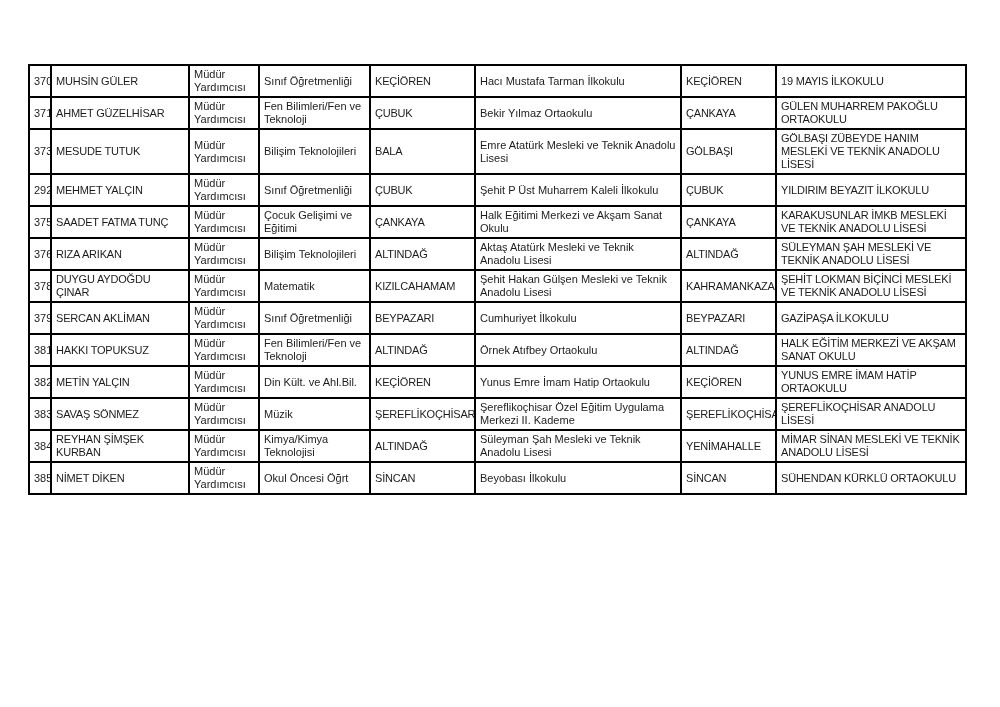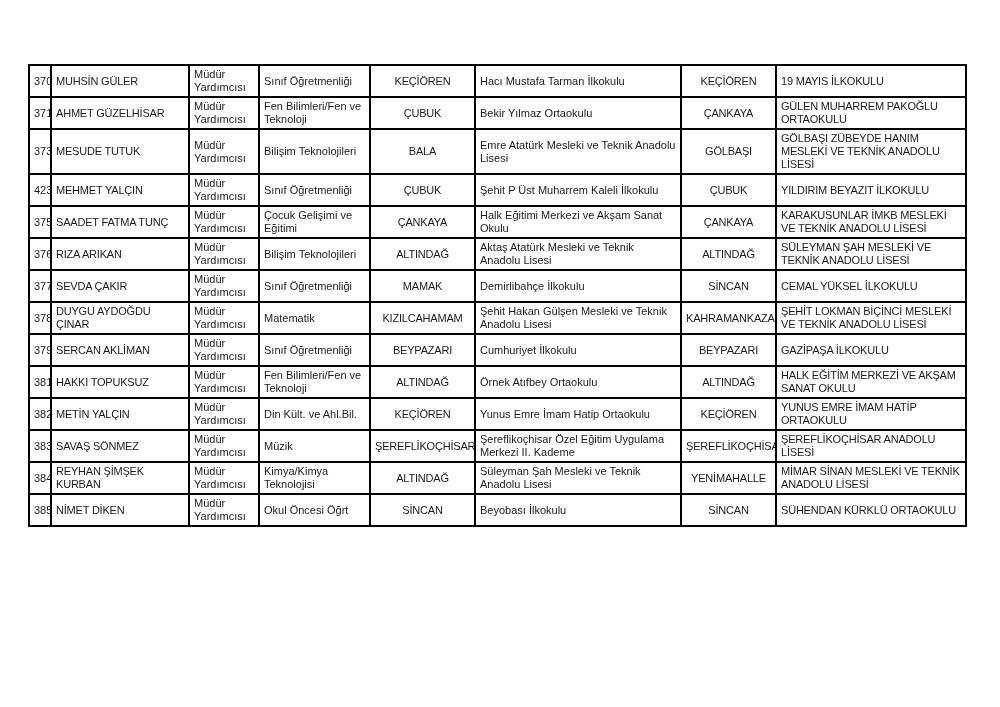--- a/index.html
+++ b/index.html
@@ -42,21 +42,20 @@
   }
   td.c-name {
     font-size: 10.5px;
     letter-spacing: -0.2px;
   }
   td.c-title { font-size: 11px; }
   td.c-branch { font-size: 11px; }
   td.c-district {
     font-size: 10.5px;
     letter-spacing: -0.2px;
-    text-align: center;
   }
   td.c-school-from { font-size: 10.5px; }
   td.c-school-to {
     font-size: 10.5px;
     letter-spacing: -0.2px;
     margin-left: 40px;
   }
 </style>
 </head>
 <body>
@@ -98,21 +97,21 @@
     <td class="c-no">373</td>
     <td class="c-name">MESUDE TUTUK</td>
     <td class="c-title">Müdür Yardımcısı</td>
     <td class="c-branch">Bilişim Teknolojileri</td>
     <td class="c-district">BALA</td>
     <td class="c-school-from">Emre Atatürk Mesleki ve Teknik Anadolu Lisesi</td>
     <td class="c-district">GÖLBAŞI</td>
     <td class="c-school-to">GÖLBAŞI ZÜBEYDE HANIM MESLEKİ VE TEKNİK ANADOLU LİSESİ</td>
   </tr>
         <tr class="row">
-    <td class="c-no">423</td>
+    <td class="c-no">292</td>
     <td class="c-name">MEHMET YALÇIN</td>
     <td class="c-title">Müdür Yardımcısı</td>
     <td class="c-branch">Sınıf Öğretmenliği</td>
     <td class="c-district">ÇUBUK</td>
     <td class="c-school-from">Şehit P Üst Muharrem Kaleli İlkokulu</td>
     <td class="c-district">ÇUBUK</td>
     <td class="c-school-to">YILDIRIM BEYAZIT İLKOKULU</td>
   </tr>
         <tr class="row">
     <td class="c-no">375</td>
@@ -128,30 +127,20 @@
     <td class="c-no">376</td>
     <td class="c-name">RIZA ARIKAN</td>
     <td class="c-title">Müdür Yardımcısı</td>
     <td class="c-branch">Bilişim Teknolojileri</td>
     <td class="c-district">ALTINDAĞ</td>
     <td class="c-school-from">Aktaş Atatürk Mesleki ve Teknik Anadolu Lisesi</td>
     <td class="c-district">ALTINDAĞ</td>
     <td class="c-school-to">SÜLEYMAN ŞAH MESLEKİ VE TEKNİK ANADOLU LİSESİ</td>
   </tr>
         <tr class="row">
-    <td class="c-no">377</td>
-    <td class="c-name">SEVDA ÇAKIR</td>
-    <td class="c-title">Müdür Yardımcısı</td>
-    <td class="c-branch">Sınıf Öğretmenliği</td>
-    <td class="c-district">MAMAK</td>
-    <td class="c-school-from">Demirlibahçe İlkokulu</td>
-    <td class="c-district">SİNCAN</td>
-    <td class="c-school-to">CEMAL YÜKSEL İLKOKULU</td>
-  </tr>
-        <tr class="row">
     <td class="c-no">378</td>
     <td class="c-name">DUYGU AYDOĞDU ÇINAR</td>
     <td class="c-title">Müdür Yardımcısı</td>
     <td class="c-branch">Matematik</td>
     <td class="c-district">KIZILCAHAMAM</td>
     <td class="c-school-from">Şehit Hakan Gülşen Mesleki ve Teknik Anadolu Lisesi</td>
     <td class="c-district">KAHRAMANKAZAN</td>
     <td class="c-school-to">ŞEHİT LOKMAN BİÇİNCİ MESLEKİ VE TEKNİK ANADOLU LİSESİ</td>
   </tr>
         <tr class="row">

